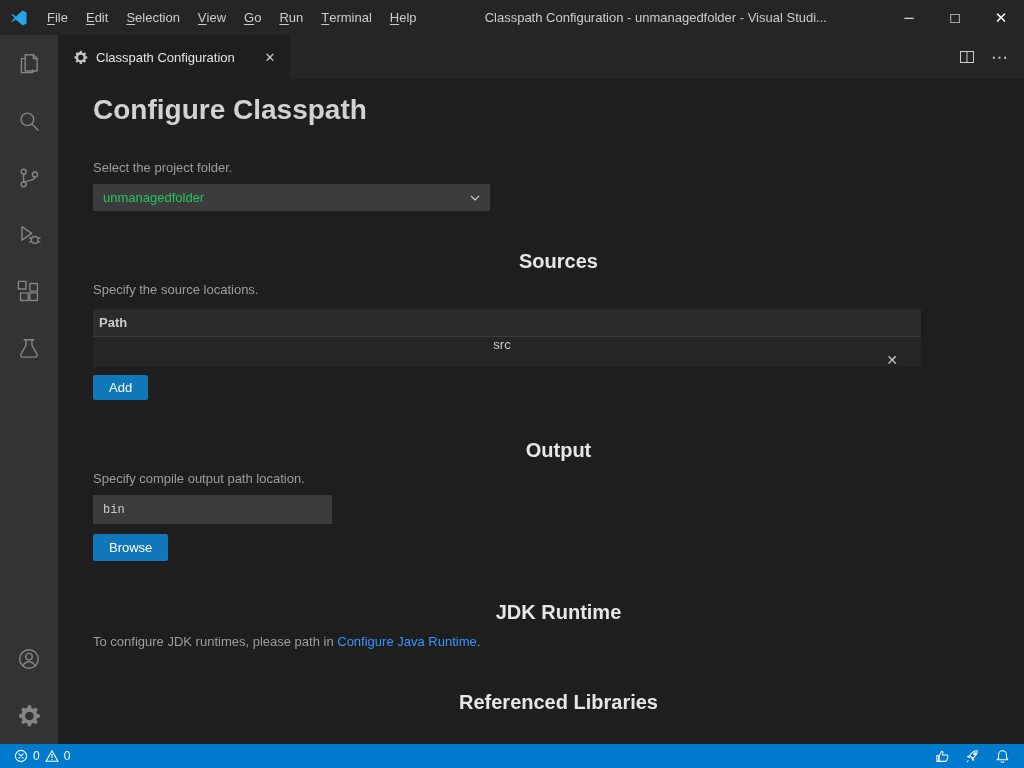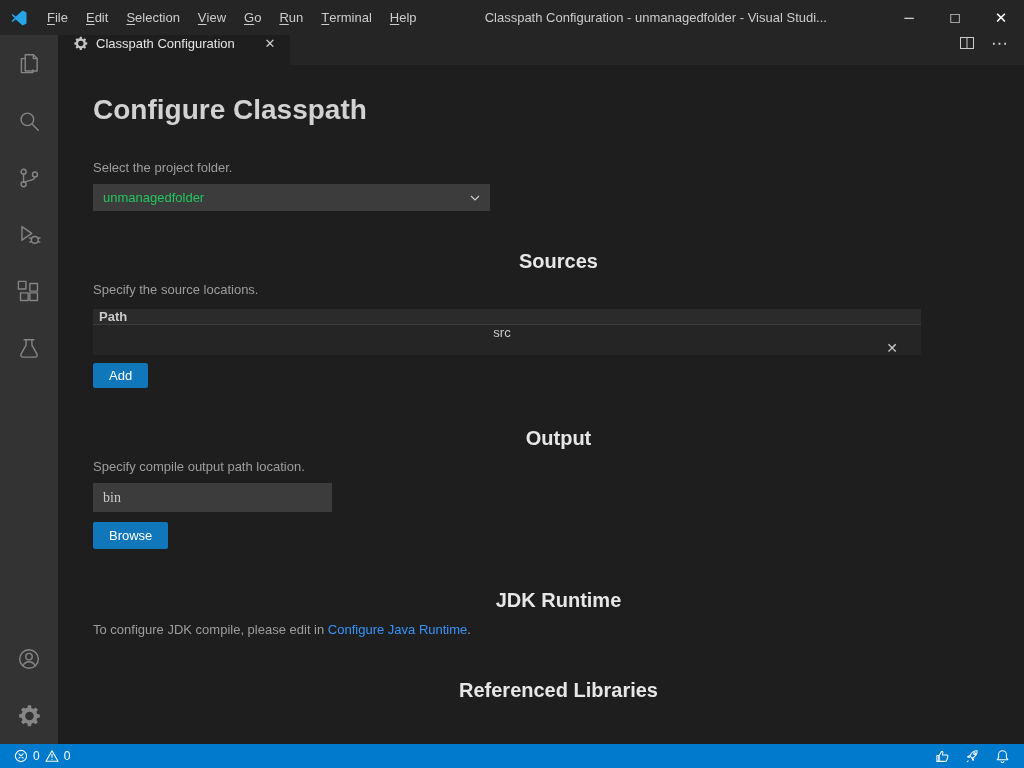--- a/index.html
+++ b/index.html
@@ -22,21 +22,21 @@
   .win-btn.close span{font-size:15px;}
 
   
   .activitybar{position:absolute;top:35px;left:0;width:58px;bottom:24px;background:#333333;
     display:flex;flex-direction:column;z-index:4;}
   .ab-item{height:57px;display:flex;align-items:center;justify-content:center;cursor:pointer;}
   .ab-spacer{flex:1;}
   .ico{stroke:#858585;fill:none;stroke-width:1.3;stroke-linecap:round;stroke-linejoin:round;}
 
   
-  .tabbar{position:absolute;top:21px;left:58px;right:0;height:44px;background:#252526;
+  .tabbar{position:absolute;top:35px;left:58px;right:0;height:44px;background:#252526;
     display:flex;align-items:stretch;}
   .tab{width:232px;background:#1e1e1e;display:flex;align-items:center;gap:8px;
     padding:0 10px 0 15px;color:#e4e4e4;font-size:13px;cursor:pointer;}
   .tab-label{white-space:nowrap;overflow:hidden;}
   .tab-close{margin-left:auto;color:#cccccc;font-size:13px;width:20px;height:20px;
     display:flex;align-items:center;justify-content:center;border-radius:3px;}
   .editor-actions{margin-left:auto;display:flex;align-items:center;gap:16px;padding-right:16px;color:#cccccc;}
   .ea-btn{display:flex;align-items:center;justify-content:center;cursor:pointer;}
   .ellipsis{font-size:17px;line-height:1;color:#cccccc;}
 
@@ -45,32 +45,32 @@
     padding:14px 0 0 35px;color:#cccccc;overflow:hidden;}
   .page-title{font-size:28px;font-weight:600;color:#d2d2d2;line-height:34px;}
   .field-label{font-size:13px;color:#9d9d9d;margin-top:33px;}
   .dropdown{margin-top:9px;width:397px;height:27px;background:#3c3c3c;display:flex;
     align-items:center;justify-content:space-between;padding:0 10px;font-size:13px;
     color:#22c55e;cursor:pointer;text-align:center;}
   .section-title{font-size:20px;font-weight:700;color:#e7e7e7;line-height:24px;text-align:center;}
   .mt-section{margin-top:38px;}
   .section-desc{font-size:13px;color:#9d9d9d;margin-top:9px;}
   .table{margin-top:10px;width:828px;}
-  .thead{height:16px;background:#2b2b2c;border-bottom:1px solid #3c3c3c;display:flex;
+  .thead{height:28px;background:#2b2b2c;border-bottom:1px solid #3c3c3c;display:flex;
     align-items:center;padding:0 6px;font-size:13px;font-weight:700;color:#cccccc;margin-top:12px;}
   .trow{height:30px;background:#252526;display:flex;align-items:center;
     padding:0 20px 0 10px;font-size:13px;color:#cccccc;flex-direction:column;}
   .trow-close{margin-left:auto;color:#c5c5c5;font-size:14px;cursor:pointer;width:18px;height:18px;
     display:flex;align-items:center;justify-content:center;}
   .btn{display:inline-block;margin-top:8px;background:#1177bb;color:#ffffff;border:none;
     font-size:13px;font-family:"Liberation Sans",sans-serif;padding:5px 16px;border-radius:2px;cursor:pointer;}
   .btn-browse{margin-top:10px;padding:6px 16px;}
   .text-input{display:block;margin-top:9px;width:239px;height:29px;background:#3c3c3c;
-    border:1px solid #3c3c3c;color:#cccccc;font-size:14px;padding:0 9px;outline:none;
-    font-family:Liberation Serif, serif;}
+    border:1px solid #3c3c3c;color:#cccccc;font-size:12px;padding:0 9px;outline:none;
+    font-family:Liberation Mono, monospace;}
   .jdk-text{font-size:13px;color:#9d9d9d;margin-top:10px;}
   .link{color:#3794ff;cursor:pointer;}
   .mt-jdk{margin-top:39px;}
   .mt-reflib{margin-top:41px;}
   .reflib-desc{margin-top:11px;}
 
   
   .statusbar{position:absolute;left:0;right:0;bottom:0;height:24px;background:#007acc;
     display:flex;align-items:center;color:#ffffff;font-size:12px;padding:0 10px;z-index:6;}
   .sb-group{display:flex;align-items:center;gap:5px;height:100%;padding:0 4px;cursor:pointer;}
@@ -240,21 +240,21 @@
       </div>
     </div>
     <button class="btn">Add</button>
 
     <div class="section-title mt-section">Output</div>
     <div class="section-desc">Specify compile output path location.</div>
     <input class="text-input" type="text" value="bin" style="">
     <button class="btn btn-browse">Browse</button>
 
     <div class="section-title mt-jdk">JDK Runtime</div>
-    <div class="jdk-text"><span>To configure JDK compile, please edit in </span><span class="link">Configure Java Runtime</span><span>.</span></div>
+    <div class="jdk-text"><span>To configure JDK runtimes, please path in </span><span class="link">Configure Java Runtime</span><span>.</span></div>
 
     <div class="section-title mt-reflib">Referenced Libraries</div>
   </div>
 
   <div class="statusbar">
     <div class="sb-group">
       <svg class="sbico" width="14" height="14" viewBox="0 0 14 14">
         <circle cx="7" cy="7" r="5.6"></circle>
           <path d="M4.9 4.9l4.2 4.2M9.1 4.9L4.9 9.1"></path>
       </svg>

